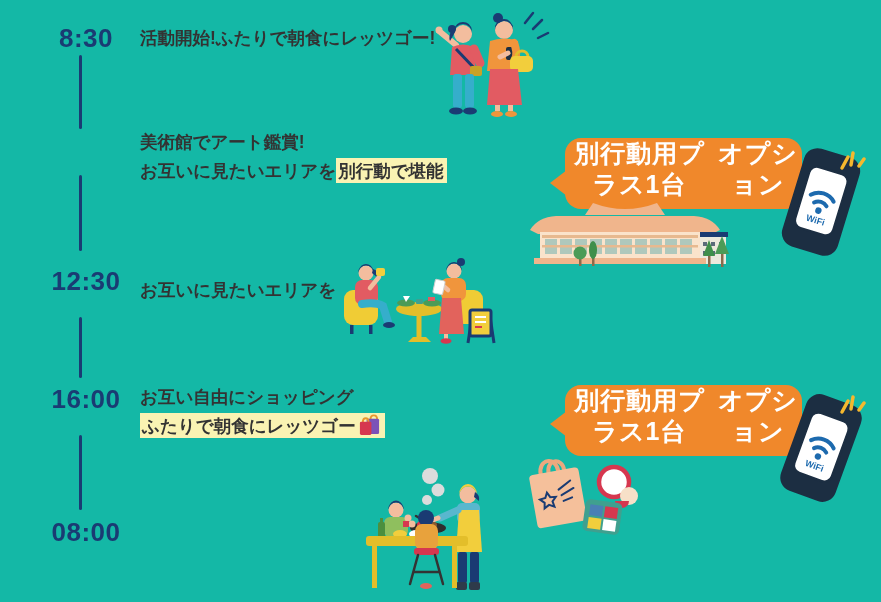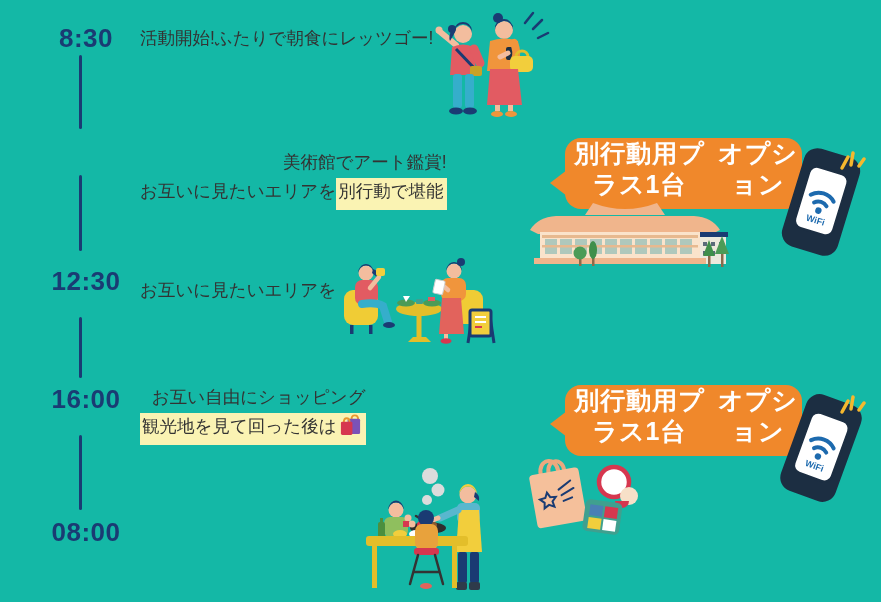--- a/index.html
+++ b/index.html
@@ -6,24 +6,24 @@
   .canvas{
     position:relative;width:881px;height:602px;background:#14b8a6;overflow:hidden;
     font-family:"Liberation Sans","DejaVu Sans",sans-serif;
   }
   .time{
     position:absolute;left:36px;width:100px;text-align:center;
     font-size:26px;font-weight:bold;color:#1A3B73;line-height:30px;letter-spacing:.5px;
   }
   .vline{position:absolute;left:79px;width:3px;background:#1A3B73;border-radius:2px;}
   .activity{
-    position:absolute;left:140px;font-size:17.5px;font-weight:normal;color:#333333;
-    line-height:29px;white-space:nowrap;text-align:right;
-  }
-  .activity mark{background:#FAF3B3;color:inherit;padding:3px 3px 9px 2px;}
+    position:absolute;left:140px;font-size:17.5px;font-weight:bold;color:#333333;
+    line-height:29px;white-space:nowrap;
+  }
+  .activity mark{background:#FAF3B3;color:inherit;padding:3px 3px 2px 2px;}
   .bagicon{display:inline-block;vertical-align:-4px;margin-left:1px;}
   .bubble{
     position:absolute;width:237px;height:71px;background:#F0882B;border-radius:16px;
     color:#fff;font-weight:bold;font-size:25px;letter-spacing:1px;text-align:center;
     display:flex;flex-direction:row;justify-content:center;line-height:1.25;
   }
   .bubble .tail{
     position:absolute;left:-15px;width:0;height:0;
     border-top:13px solid transparent;border-bottom:13px solid transparent;
     border-right:17px solid #F0882B;
@@ -43,32 +43,32 @@
 
   <div class="vline" style="top:55px;height:74px"></div>
   <div class="vline" style="top:175px;height:76px"></div>
   <div class="vline" style="top:317px;height:61px"></div>
   <div class="vline" style="top:435px;height:75px"></div>
 
   <div class="activity" style="top:24px">
     <span>活動開始!ふたりで朝食にレッツゴー!</span>
   </div>
 
-  <div class="activity" style="top:148px">
+  <div class="activity" style="top:128px">
     <div>美術館でアート鑑賞!</div>
     <div><span>お互いに見たいエリアを</span><mark>別行動で堪能</mark></div>
   </div>
 
   <div class="activity" style="top:276px">
     <span>お互いに見たいエリアを</span>
   </div>
 
   <div class="activity" style="top:383px">
     <div>お互い自由にショッピング</div>
-    <div><mark><span>観光地を見て回った後は</span><svg class="bagicon" width="25" height="23" viewBox="0 0 26 24">
+    <div><mark><span>ふたりで朝食にレッツゴー</span><svg class="bagicon" width="25" height="23" viewBox="0 0 26 24">
             <path d="M14 7 C14 1 21 1 21 7" fill="none" stroke="#E8972F" stroke-width="2"></path>
             <rect x="10" y="6" width="13" height="16" rx="1.5" fill="#7B52B8"></rect>
             <path d="M6 10 C6 4 12 4 12 10" fill="none" stroke="#E8972F" stroke-width="2"></path>
             <rect x="3" y="9" width="12" height="14" rx="1.5" fill="#D6374F"></rect>
           </svg></mark></div>
   </div>
 
 
   <svg class="ill" style="left:430px;top:5px" width="122" height="115" viewBox="0 0 122 115">
 

